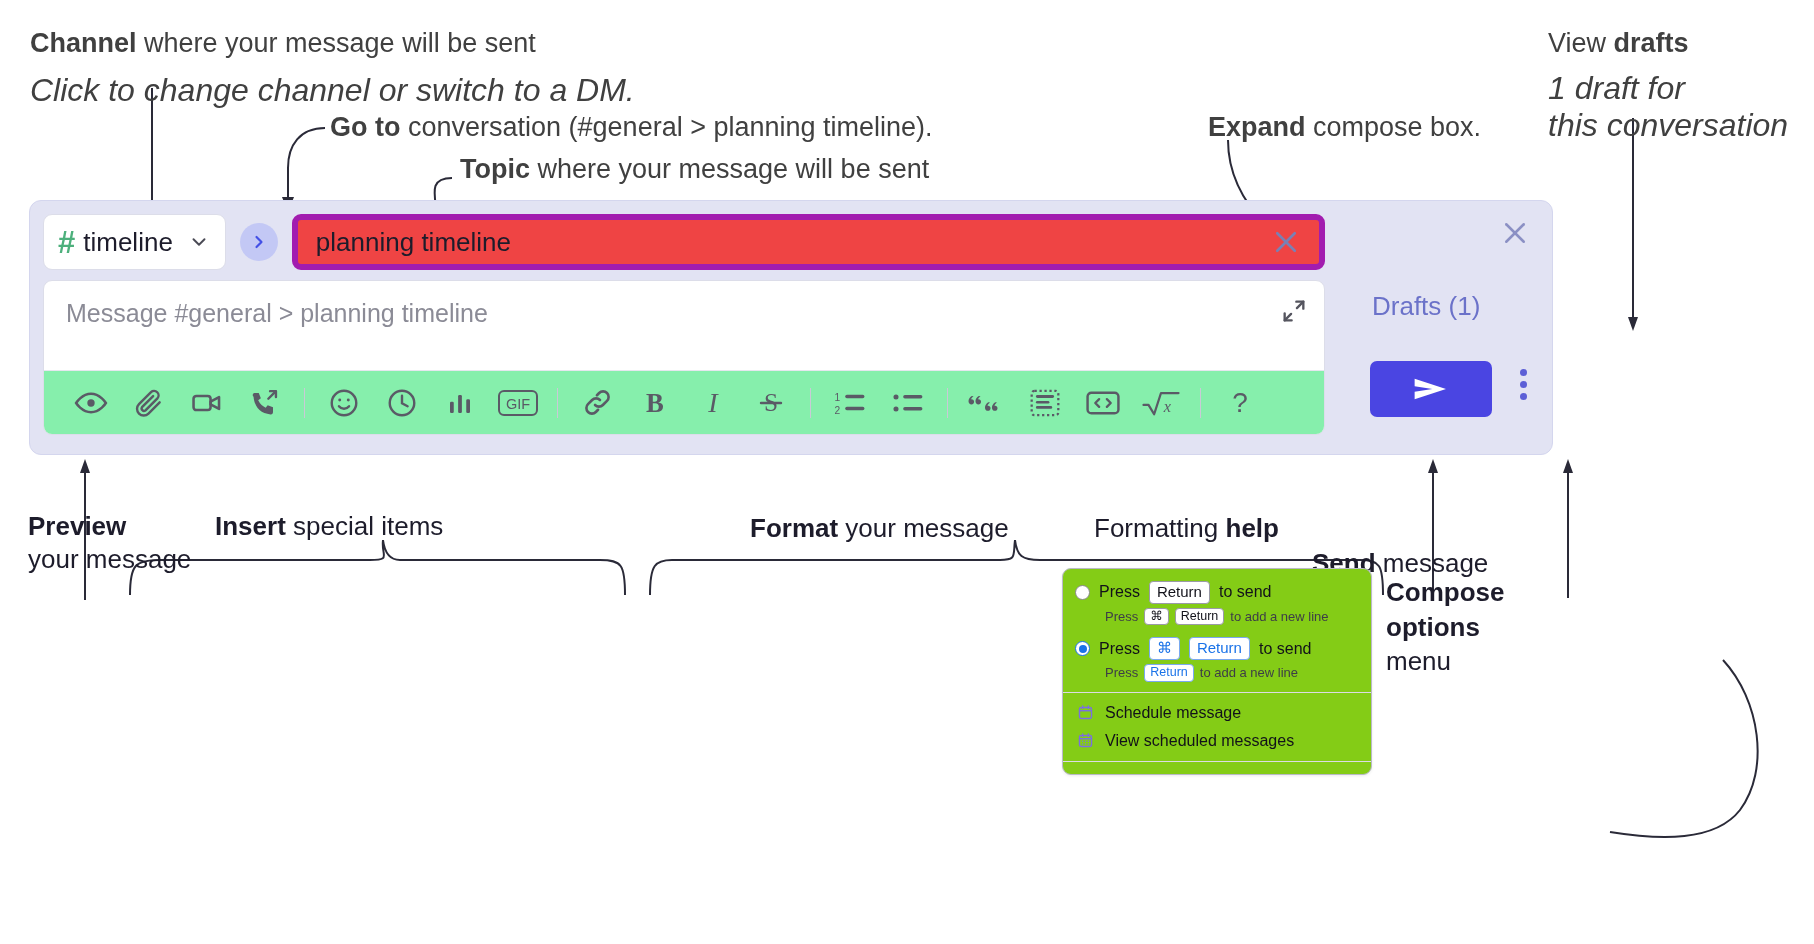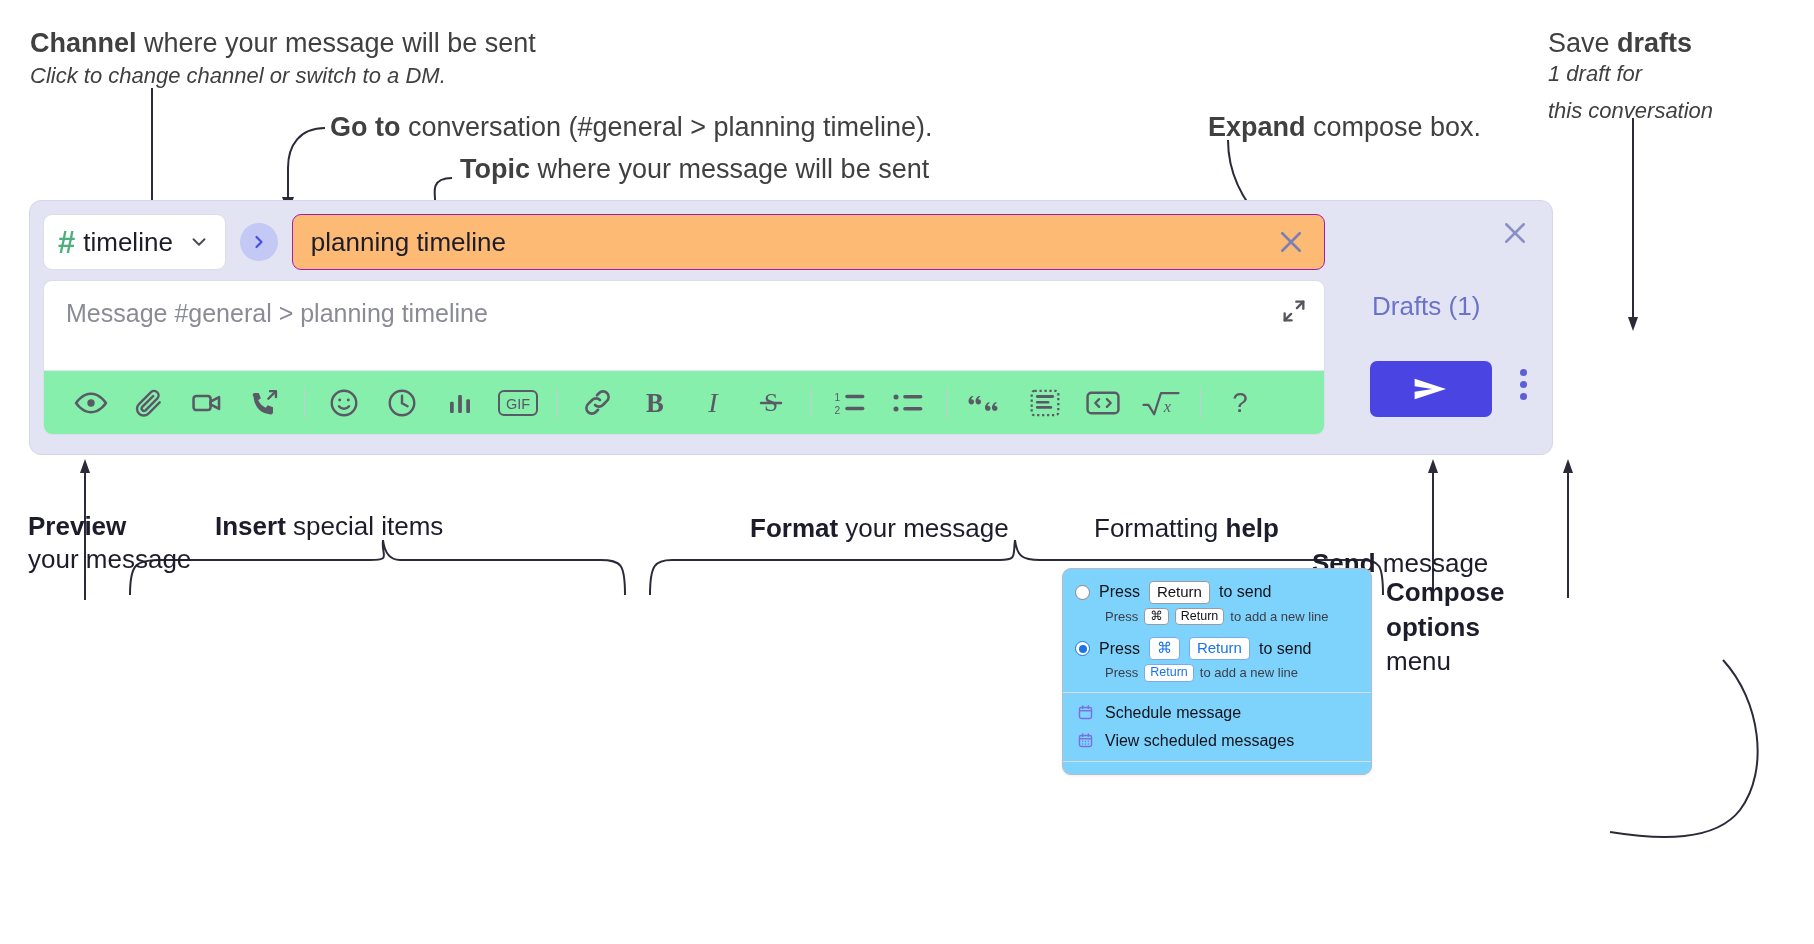--- a/index.html
+++ b/index.html
@@ -11,21 +11,21 @@
     color: #1d1c2b;
     position: relative;
     overflow: hidden;
   }
   .stage { position:absolute; inset:0; }
 
   
   .anno { position:absolute; line-height:1.28; color:#404040; white-space:nowrap; }
   .anno .b { font-weight:700; }
   .a-title { font-size:27px; }
-  .a-sub   { font-size:22px; font-style:italic; }
+  .a-sub   { font-size:32px; font-style:italic;margin-top:8px; }
 
   
   .lines { position:absolute; inset:0; pointer-events:none; }
 
   
   .compose-wrap{
     position:absolute; left:29px; top:200px; width:1524px; height:255px;
     background:#e2e3f3; border:1px solid #d4d6ee; border-radius:12px;
   }
   .compose-inner{
@@ -39,21 +39,21 @@
   }
   .hash{ font-size:31px; font-weight:700; color:#4db07c; line-height:1; letter-spacing:-1px;}
   .chan-name{ font-size:26px; color:#1d1c2b; }
   .chev{ margin-left:6px; color:#4a4a55; display:flex; }
   .goto-btn{
     width:38px; height:38px; border-radius:50%; background:#c3c8f5;
     display:flex; align-items:center; justify-content:center; color:#4350e6;
     flex:0 0 auto; margin:0 4px;
   }
   .topic-field{
-    flex:1; height:56px; background:#fdba74; border:1px solid #a21caf; border-radius:9px;
+    flex:1; height:56px; background:#ef4444; border:6px solid #a21caf; border-radius:9px;
     display:flex; align-items:center; padding:0 10px 0 18px;
   }
   .topic-field .val{ font-size:26px; color:#1d1c2b; flex:1; }
   .topic-x{ color:#7a80b4; display:flex; padding-right:8px; }
 
   .msg-box{
     margin-top:9px; height:155px; background:#fff;
     border:1px solid #dcdde9; border-radius:9px; position:relative;
     display:flex; flex-direction:column;
   }
@@ -85,21 +85,21 @@
   }
   .kebab{
     position:absolute; left:196px; top:168px; display:flex; flex-direction:column;
     gap:5px; align-items:center;
   }
   .kebab i{ width:7px; height:7px; border-radius:50%; background:#5c5fd6; display:block; }
 
   
   .popup{
     position:absolute; left:1062px; top:568px; width:310px;
-    background:#7dd3fc; border:1px solid #b9bac7; border-radius:9px;
+    background:#84cc16; border:1px solid #b9bac7; border-radius:9px;
     box-shadow:0 1px 3px rgba(0,0,0,.08);
     padding:10px 0 6px 0;
   }
   .opt{ padding:2px 12px 0 12px; }
   .opt-main{ display:flex; align-items:center; gap:9px; font-size:16px; color:#12121a; white-space:nowrap;}
   .opt-sub { display:flex; align-items:center; gap:6px; font-size:13px; color:#3d3d47;
              margin:4px 0 10px 30px; white-space:nowrap;}
   .radio{ width:15px; height:15px; border-radius:50%; border:1.6px solid #888; flex:0 0 auto;
           display:flex; align-items:center; justify-content:center; background:#fff;}
   .radio.on{ border-color:#1a73e8; }
@@ -171,21 +171,21 @@
 
   <div class="anno a-title" style="left:460px; top:152px;">
     <span class="b">Topic</span><span> where your message will be sent</span>
   </div>
 
   <div class="anno a-title" style="left:1208px; top:110px;">
     <span class="b">Expand</span><span> compose box.</span>
   </div>
 
   <div class="anno a-title" style="left:1548px; top:26px;">
-    <span>Save </span><span class="b">drafts</span>
+    <span>View </span><span class="b">drafts</span>
   </div>
   <div class="anno a-sub" style="left:1548px; top:60px;">1 draft for</div>
   <div class="anno a-sub" style="left:1548px; top:97px;">this conversation</div>
 
   <div class="compose-wrap">
 
     <div class="compose-inner">
 
       <div class="row-top">
 

